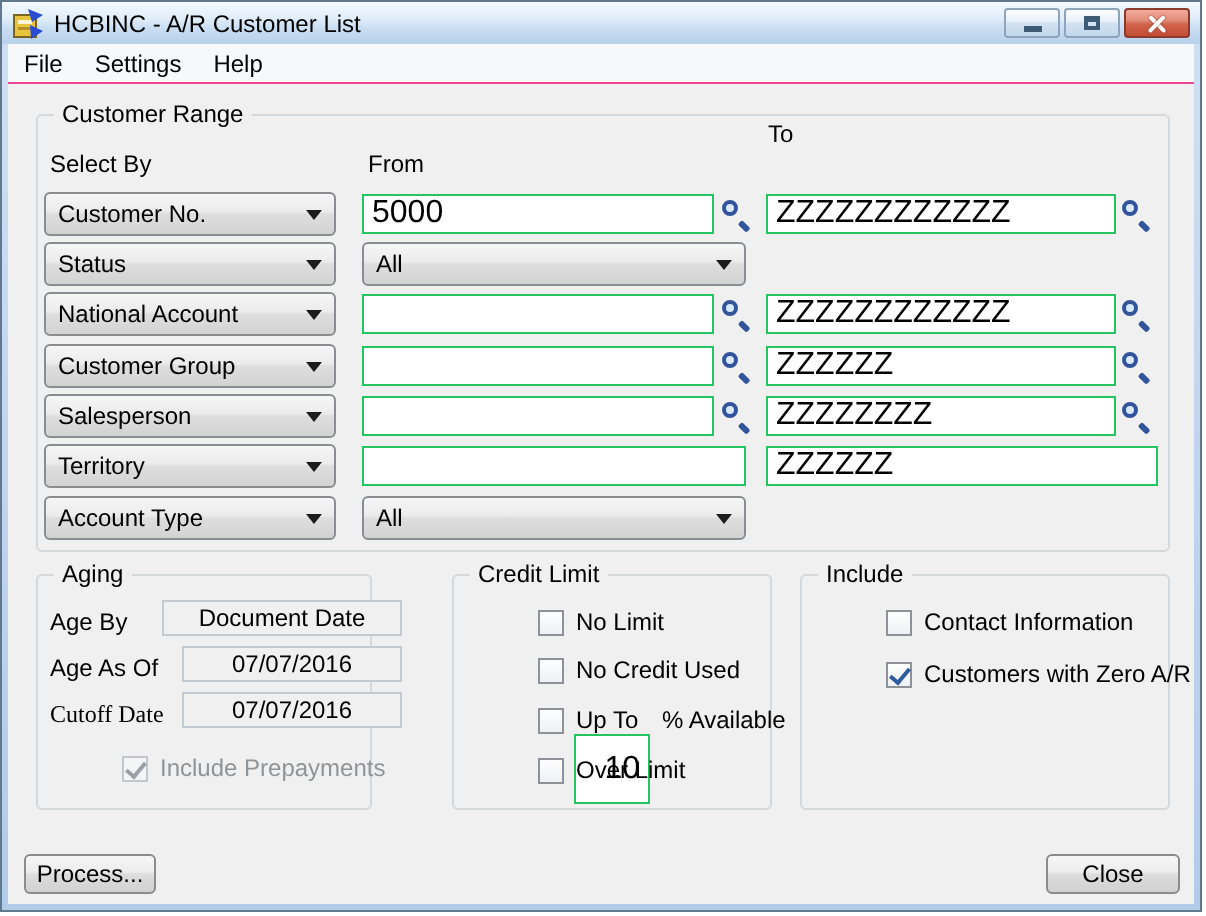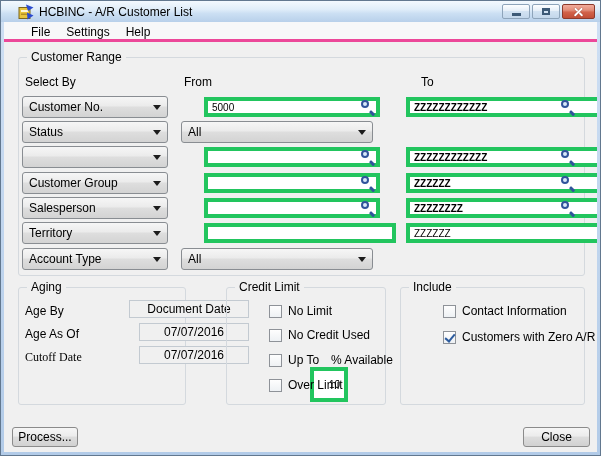--- a/index.html
+++ b/index.html
@@ -8,21 +8,21 @@
     position:relative; width:601px; height:456px;
     border:1px solid #62788f;
     background:linear-gradient(180deg,#cfe0f4,#b2cbe8);
     font-family:"Liberation Sans",sans-serif; font-size:12px; color:#000;
     overflow:hidden;
   }
   
   .titlebar {
     position:absolute; top:0; left:0; right:0; height:21px;
     background:linear-gradient(#f3f9fe,#e0edf9 40%,#cbdff3 60%,#b8d0ea);
-    display:flex; align-items:center; padding-left:17px;
+    display:flex; align-items:center; padding-left:5px;
   }
   .app-icon { width:16px; height:16px; flex:none; }
   .title-text { margin-left:5px; font-size:12px; }
   .win-controls { position:absolute; top:3px; right:5px; display:flex; gap:2px; }
   .win-btn {
     width:28px; height:15px; border:1px solid #8ea4ba; border-radius:2px;
     background:linear-gradient(#fdfeff,#e6eff8 45%,#d2e2f2 50%,#c3d7eb);
     display:flex; align-items:center; justify-content:center; cursor:default;
   }
   .win-btn.close-btn {
@@ -38,36 +38,36 @@
   }
   .glyph-x::before { transform:rotate(45deg); }
   .glyph-x::after  { transform:rotate(-45deg); }
   
   .app-body {
     position:absolute; top:21px; left:3px; right:3px; bottom:3px;
     background:#f0f0f0; overflow:hidden;
   }
   .menubar {
     position:absolute; top:0; left:0; right:0; height:20px;
-    background:#f7f8f9; border-bottom:3px solid #ec4899;
-    display:flex; padding-left:19px;
+    background:#f7f8f9; border-bottom:1px solid #ec4899;
+    display:flex; padding-left:0;
   }
   .menu-item { padding:3px 8px 0 8px; height:20px; }
   
   .group { position:absolute; border:1px solid #d4d9de; border-radius:3px; }
   .legend {
     position:absolute; top:-8px; left:8px; background:#f0f0f0;
     padding:0 4px; font-size:12px; line-height:14px; white-space:nowrap;
   }
   .lbl { position:absolute; font-size:12px; white-space:nowrap; }
   
   .txt {
-    position:absolute; border:4px solid #22c55e; background:#fff;
-    font-family:"Liberation Sans",sans-serif; font-size:10px;
-    padding:1px 4px; height:20px; outline:none;margin-left:23px;
+    position:absolute; border:1px solid #22c55e; background:#fff;
+    font-family:"Liberation Sans",sans-serif; font-size:16px;
+    padding:1px 4px; height:20px; outline:none;
   }
   .combo {
     position:absolute; height:22px; border:1px solid #898d92; border-radius:3px;
     background:linear-gradient(#f6f6f6,#ebebeb 45%,#dedede 50%,#d3d3d3);
     display:flex; align-items:center; padding:10px 6px; cursor:default;
   }
   .combo .arrow {
     margin-left:auto; width:0; height:0; flex:none;
     border-left:4px solid transparent; border-right:4px solid transparent;
     border-top:5px solid #1c1c1c;
@@ -80,27 +80,27 @@
   .finder .handle {
     position:absolute; left:10px; top:10px; width:6px; height:2.5px;
     background:#31549b; transform:rotate(45deg); transform-origin:0 0; border-radius:1px;
   }
   .range-row { position:absolute; left:0; width:100%; height:24px; }
   .sel        { left:18px;  width:146px; top:0; }
   .wide-combo { left:177px; width:192px; top:0; }
   .from-txt   { left:177px; width:176px; top:1px; }
   .from-wide  { left:177px; width:192px; top:1px; }
   .from-finder{ left:357px; top:4px; }
-  .to-txt     { left:379px; width:211px; top:1px;font-weight:bold; }
+  .to-txt     { left:379px; width:175px; top:1px; }
   .to-wide    { left:379px; width:196px; top:1px; }
   .to-finder  { left:557px; top:4px; }
   
   .ro {
     position:absolute; height:18px; background:#f0f0f0; border:1px solid #c3cad1;
-    text-align:center; font-size:12px; line-height:16px;margin-left:48px;
+    text-align:center; font-size:12px; line-height:16px;
   }
   
   .cb-row { position:absolute; display:flex; align-items:center; gap:6px; font-size:12px; white-space:nowrap;padding-left:36px; }
   .cb {
     width:13px; height:13px; flex:none; position:relative;
     border:1px solid #8e9298; background:linear-gradient(#fefefe,#eef1f4);
   }
   .cb.checked::after {
     content:""; position:absolute; left:2.5px; top:0px; width:4px; height:8px;
     border-right:2px solid #2d5c9e; border-bottom:2px solid #2d5c9e; transform:rotate(40deg);
@@ -150,21 +150,21 @@
       <span class="menu-item">File</span>
       <span class="menu-item">Settings</span>
       <span class="menu-item">Help</span>
     </div>
 
     <div class="group" style="left:14px; top:35px; width:567px; height:219px;">
       <span class="legend">Customer Range</span>
 
       <span class="lbl" style="left:6px; top:17px;">Select By</span>
       <span class="lbl" style="left:165px; top:17px;">From</span>
-      <span class="lbl" style="left:365px; top:17px;margin-left:37px;">To</span>
+      <span class="lbl" style="left:365px; top:2px;">To</span>
     </div>
 
     <div class="range-row" style="top:74px;">
       <div class="combo sel">
         <span>Customer No.</span>
         <span class="arrow"></span>
       </div>
       <input class="txt from-txt" value="5000" style="">
       <span class="finder from-finder">
           <span class="lens"></span>
@@ -183,20 +183,21 @@
         <span class="arrow"></span>
       </div>
       <div class="combo wide-combo">
         <span>All</span>
         <span class="arrow"></span>
       </div>
     </div>
 
     <div class="range-row" style="top:124px;">
       <div class="combo sel">
+        <span>National Account</span>
         <span class="arrow"></span>
       </div>
       <input class="txt from-txt" value="" style="">
       <span class="finder from-finder">
           <span class="lens"></span>
           <span class="handle"></span>
         </span>
       <input class="txt to-txt" value="ZZZZZZZZZZZZ" style="">
       <span class="finder to-finder">
           <span class="lens"></span>
@@ -259,20 +260,24 @@
     </div>
 
     <div class="group" style="left:14px; top:265px; width:168px; height:118px;">
       <span class="legend">Aging</span>
       <span class="lbl" style="left:6px; top:16px;">Age By</span>
       <div class="ro" style="left:62px; top:12px; width:120px;">Document Date</div>
       <span class="lbl" style="left:6px; top:39px;">Age As Of</span>
       <div class="ro" style="left:72px; top:35px; width:110px;">07/07/2016</div>
       <span class="lbl" style="left:6px; top:62px;font-family:Liberation Serif, serif;">Cutoff Date</span>
       <div class="ro" style="left:72px; top:58px; width:110px;">07/07/2016</div>
+      <div class="cb-row disabled" style="left:6px; top:89px;">
+        <span class="cb disabled checked"></span>
+        <span>Include Prepayments</span>
+      </div>
     </div>
 
     <div class="group" style="left:222px; top:265px; width:160px; height:118px;">
       <span class="legend">Credit Limit</span>
       <div class="cb-row" style="left:6px; top:16px;">
         <span class="cb"></span>
         <span>No Limit</span>
       </div>
       <div class="cb-row" style="left:6px; top:40px;">
         <span class="cb"></span>

